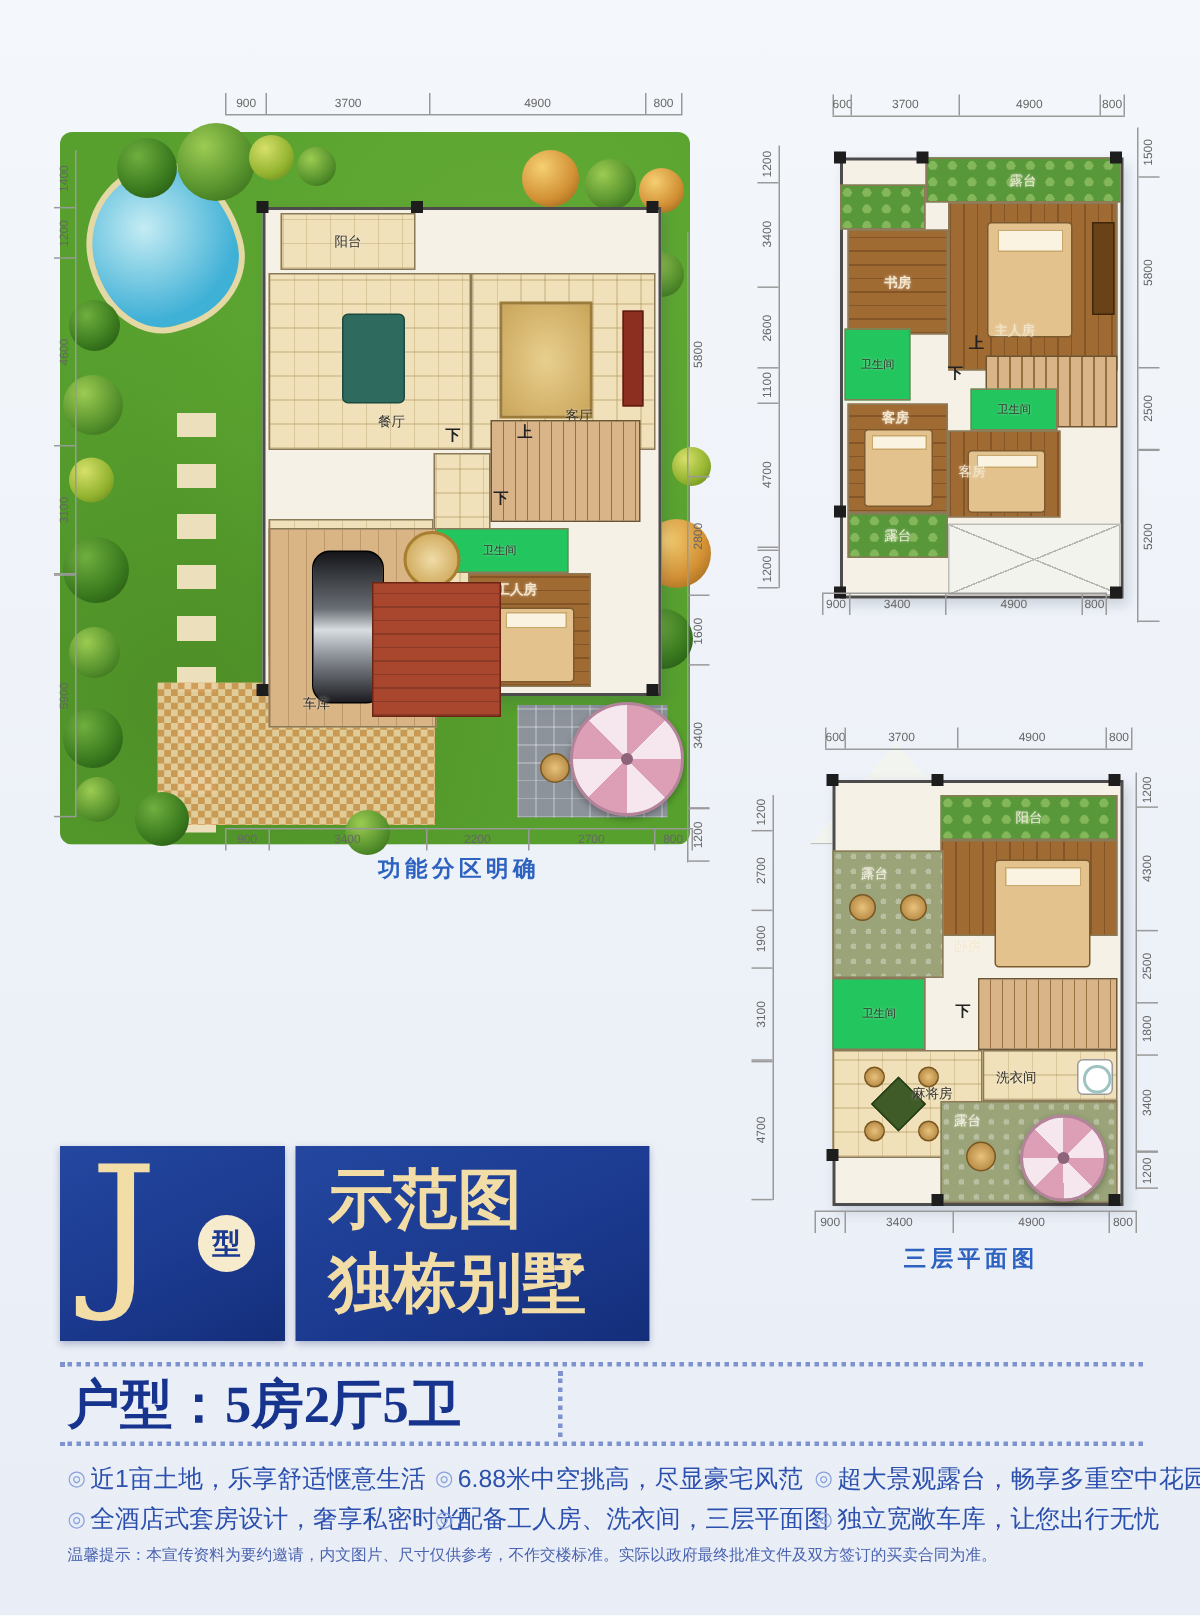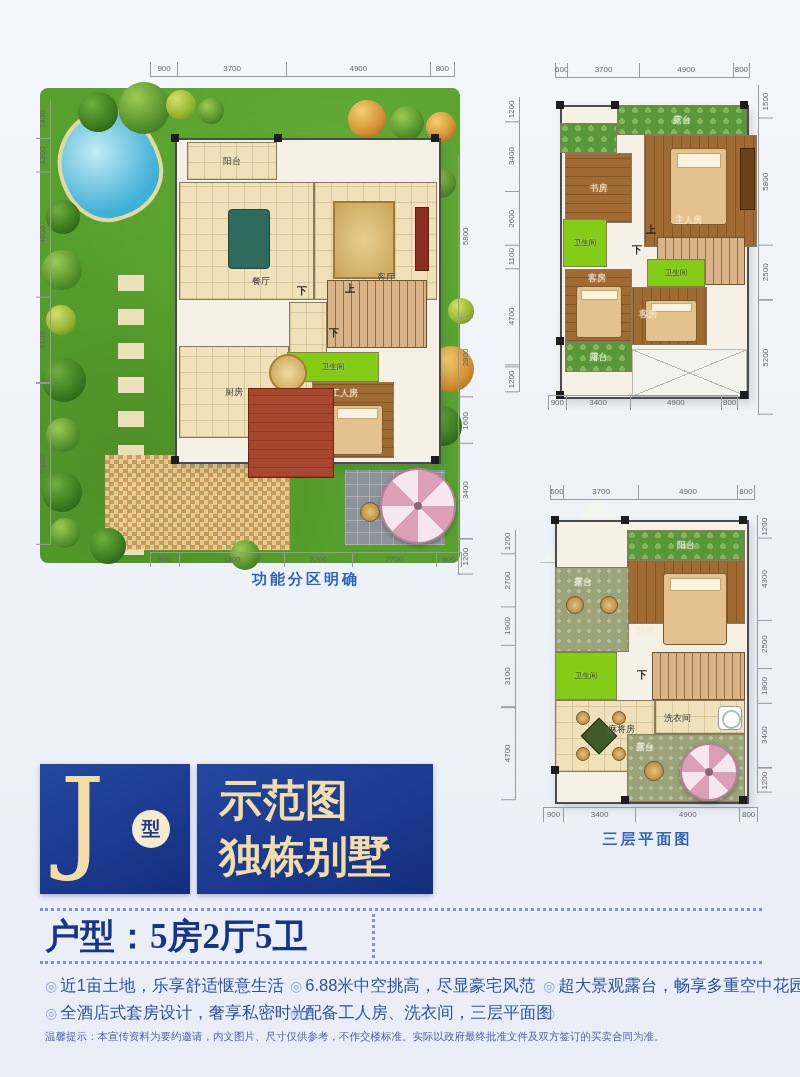--- a/index.html
+++ b/index.html
@@ -19,22 +19,22 @@
   .dims-v>span:last-child{border-bottom:1px solid #9a9a9a;}
 
   
   .house{position:absolute;background:#f6f1e6;border:2px solid #4c4c4c;box-shadow:3px 4px 8px rgba(40,60,90,.18);}
   .room{position:absolute;border:1px solid #8a7a58;box-sizing:border-box;display:flex;align-items:center;justify-content:center;}
   .rlabel{font-size:9px;color:#33302a;white-space:nowrap;text-shadow:0 0 2px rgba(255,255,255,.6);}
   .rlabel.sm{font-size:7.5px;}
   .slabel{position:absolute;font-size:10px;color:#222;font-weight:bold;line-height:1;}
   .fl-tile{background:repeating-linear-gradient(0deg,rgba(160,130,70,.28) 0 1px,transparent 1px 16px),repeating-linear-gradient(90deg,rgba(160,130,70,.28) 0 1px,transparent 1px 16px),#f0e1ba;}
   .fl-wood{background:repeating-linear-gradient(90deg,rgba(60,30,5,.28) 0 1px,transparent 1px 9px),#a06a33;}
-  .fl-wood-h{background:repeating-linear-gradient(0deg,rgba(60,30,5,.28) 0 1px,transparent 1px 9px),#a06a33;}
-  .fl-light{background:#84cc16;}
+  .fl-wood-h{background:repeating-linear-gradient(0deg,rgba(60,30,5,.28) 0 1px,transparent 1px 9px),#a06a33;font-weight:bold;}
+  .fl-light{background:#22c55e;}
   .fl-green{background:radial-gradient(circle at 30% 40%,#83b75a 0 3px,transparent 3px) 0 0/13px 11px,#58983a;}
   .fl-stone{background:radial-gradient(circle at 30% 30%,rgba(255,255,255,.3) 0 2px,transparent 2px) 0 0/10px 10px,#9aa478;}
   .fl-stair{background:repeating-linear-gradient(90deg,#d8b488 0 7px,#96703e 7px 8px);border:1px solid #6d5532;}
   .fl-red{background:repeating-linear-gradient(0deg,rgba(0,0,0,.18) 0 1px,transparent 1px 9px),#a8472e;}
   .fl-mosaic{background:repeating-conic-gradient(#cf9a55 0% 25%,#e8cf9e 0% 50%) 0 0/9px 9px;opacity:.95;}
   .fl-patio{background:repeating-linear-gradient(0deg,rgba(255,255,255,.25) 0 1px,transparent 1px 12px),repeating-linear-gradient(90deg,rgba(255,255,255,.25) 0 1px,transparent 1px 12px),#8d939b;}
   .pillar{position:absolute;width:8px;height:8px;background:#1d1d1d;}
   .tree{position:absolute;border-radius:50%;}
   .tree.g{background:radial-gradient(circle at 35% 30%,#9ccb52,#55912c 60%,#2f6317);}
   .tree.d{background:radial-gradient(circle at 35% 30%,#6fae3e,#3a7a1e 60%,#1f4d10);}
@@ -131,20 +131,24 @@
       <span class="slabel" style="left:120px;top:146px;">下</span>
       <span class="slabel" style="left:168px;top:144px;">上</span>
       <span class="slabel" style="left:152px;top:188px;">下</span>
       <div class="room fl-light" style="left:110px;top:212px;width:92px;height:30px;">
           <span class="rlabel sm">卫生间</span>
         </div>
       <div class="room fl-wood-h" style="left:135px;top:242px;width:82px;height:76px;">
         <div class="bed" style="left:18px;top:22px;width:50px;height:48px;"></div>
         <span class="rlabel" style="position:absolute;left:18px;top:4px;color:#f3e6cc;">工人房</span>
       </div>
+      <div class="room" style="left:2px;top:212px;width:112px;height:133px;background:repeating-linear-gradient(90deg,rgba(90,50,15,.22) 0 1px,transparent 1px 12px),#d9b586;">
+        <div class="car" style="left:28px;top:14px;width:46px;height:100px;"></div>
+        <span class="rlabel" style="position:absolute;left:22px;bottom:8px;">车库</span>
+      </div>
       <div class="medallion" style="left:92px;top:214px;width:34px;height:34px;"></div>
       <div class="pillar" style="left:-6px;top:-6px;"></div>
       <div class="pillar" style="left:97px;top:-6px;"></div>
       <div class="pillar" style="left:254px;top:-6px;"></div>
       <div class="pillar" style="left:-6px;top:316px;"></div>
       <div class="pillar" style="left:108px;top:316px;"></div>
       <div class="pillar" style="left:254px;top:316px;"></div>
     </div>
 
     <div class="abs fl-red" style="left:218px;top:338px;width:84px;height:88px;border:1px solid #6d2414;"></div>
@@ -183,21 +187,21 @@
 
   <section class="abs" style="left:500px;top:55px;width:300px;height:400px;">
     <div class="house" style="left:60px;top:50px;width:185px;height:290px;">
       <div class="room fl-green" style="left:55px;top:-2px;width:130px;height:30px;">
           <span class="rlabel" style="color:#f0ecd8;">露台</span>
         </div>
       <div class="room fl-green" style="left:-2px;top:16px;width:57px;height:30px;"></div>
       <div class="room fl-wood-h" style="left:3px;top:46px;width:67px;height:70px;">
           <span class="rlabel" style="color:#f3e6cc;">书房</span>
         </div>
-      <div class="room fl-wood" style="left:82px;top:28px;width:113px;height:112px;">
+      <div class="room fl-wood" style="left:70px;top:28px;width:113px;height:112px;">
         <div class="bed" style="left:25px;top:12px;width:55px;height:75px;"></div>
         <div class="wardrobe" style="left:95px;top:12px;width:13px;height:60px;"></div>
         <span class="rlabel" style="position:absolute;left:30px;top:78px;color:#f3e6cc;">主人房</span>
       </div>
       <div class="room fl-stair" style="left:95px;top:130px;width:88px;height:48px;"></div>
       <span class="slabel" style="left:84px;top:118px;">上</span>
       <span class="slabel" style="left:70px;top:138px;">下</span>
       <div class="room fl-light" style="left:1px;top:112px;width:44px;height:48px;">
           <span class="rlabel sm">卫生间</span>
         </div>
@@ -361,17 +365,18 @@
         <span>配备工人房、洗衣间，三层平面图</span>
       </div>
   </div>
   <div class="fcol" style="left:543px;">
     <div class="fitem">
         <span class="fbullet">◎</span>
         <span>超大景观露台，畅享多重空中花园</span>
       </div>
     <div class="fitem">
         <span class="fbullet">◎</span>
+        <span>独立宽敞车库，让您出行无忧</span>
       </div>
   </div>
 
   <div class="disclaimer" style="left:45px;top:1030px;">温馨提示：本宣传资料为要约邀请，内文图片、尺寸仅供参考，不作交楼标准。实际以政府最终批准文件及双方签订的买卖合同为准。</div>
 </div>
 
 </body></html>

